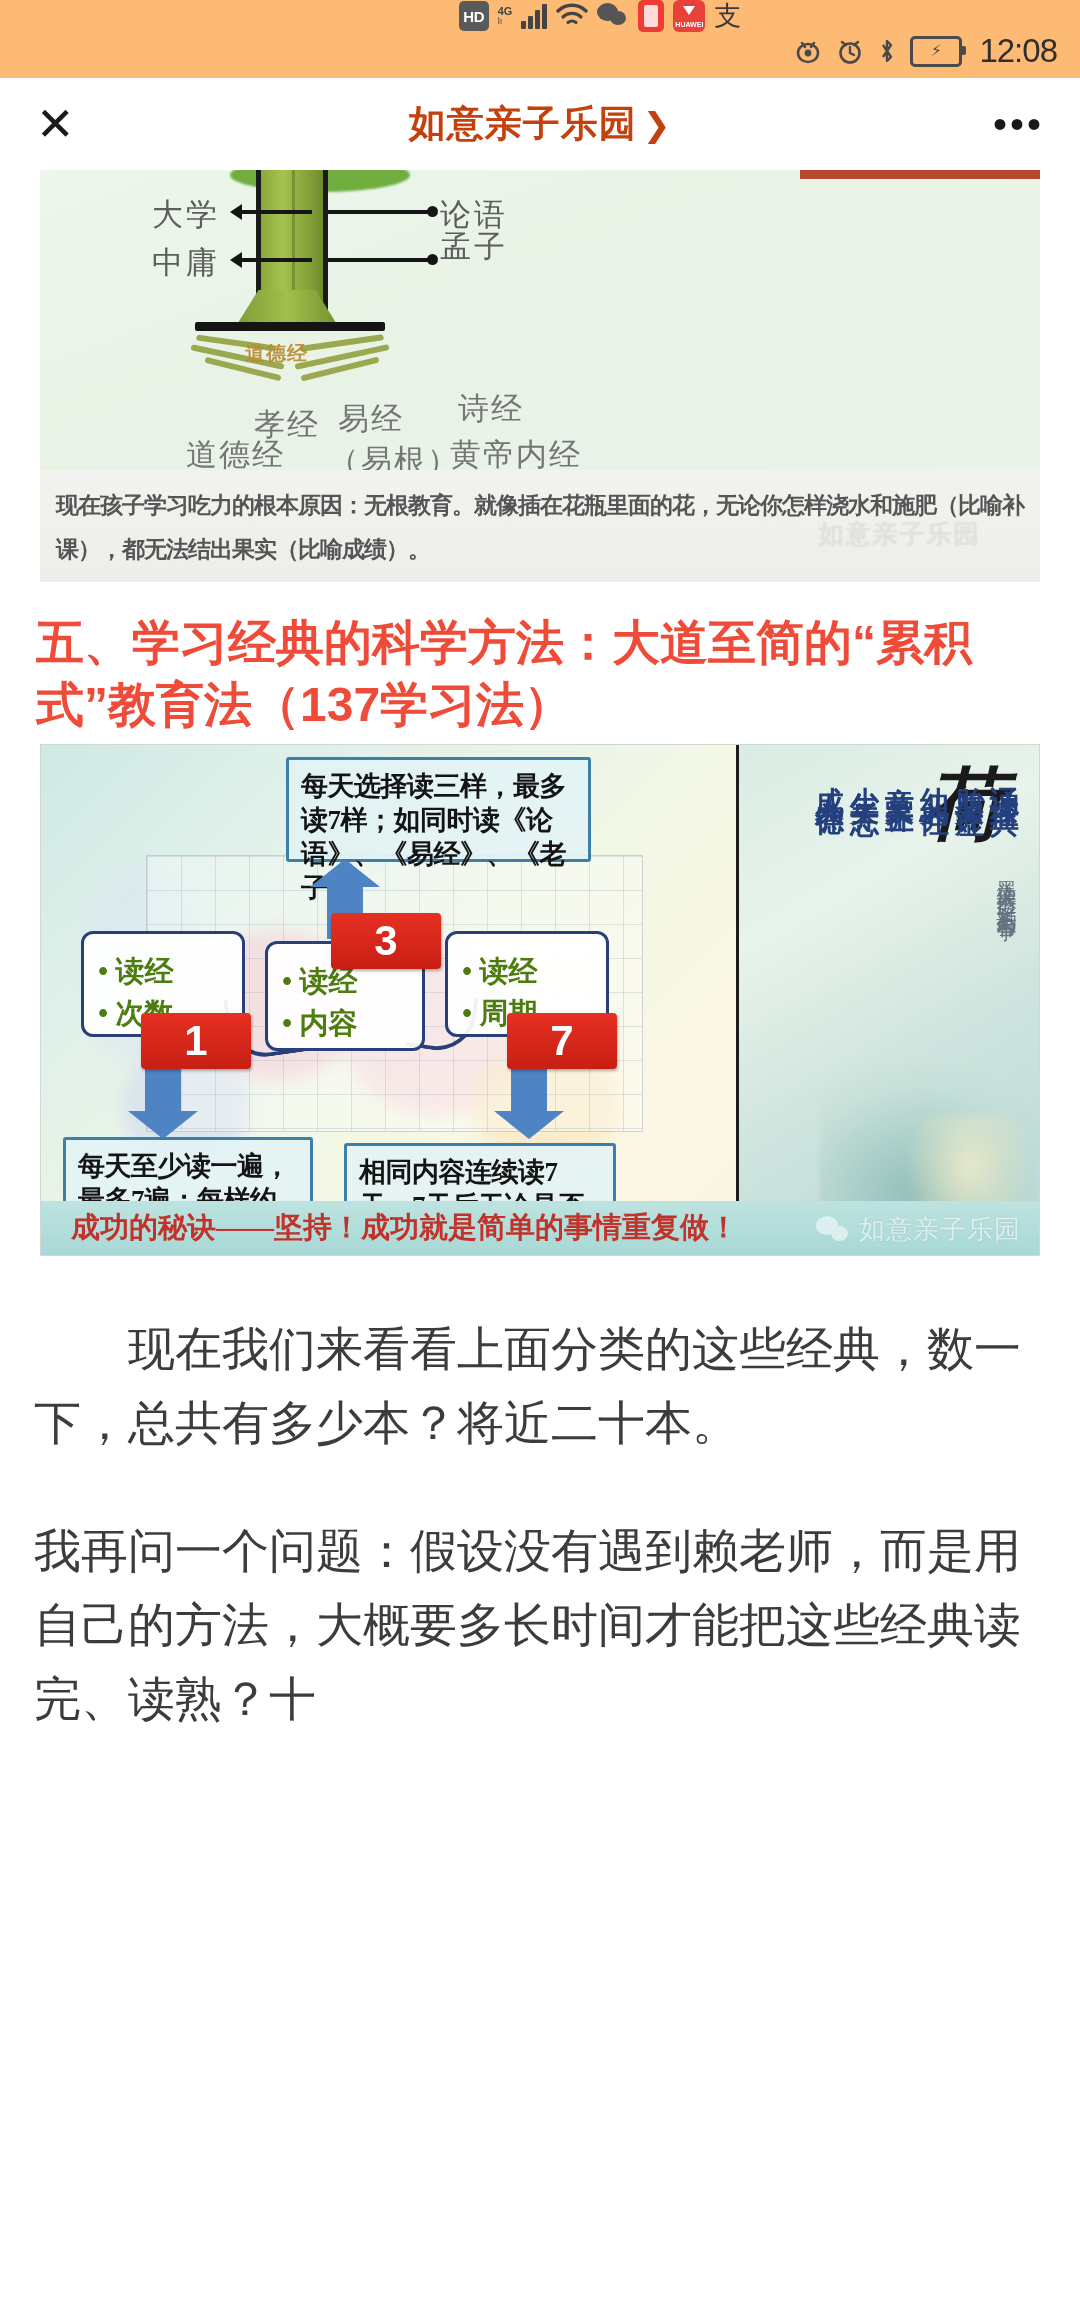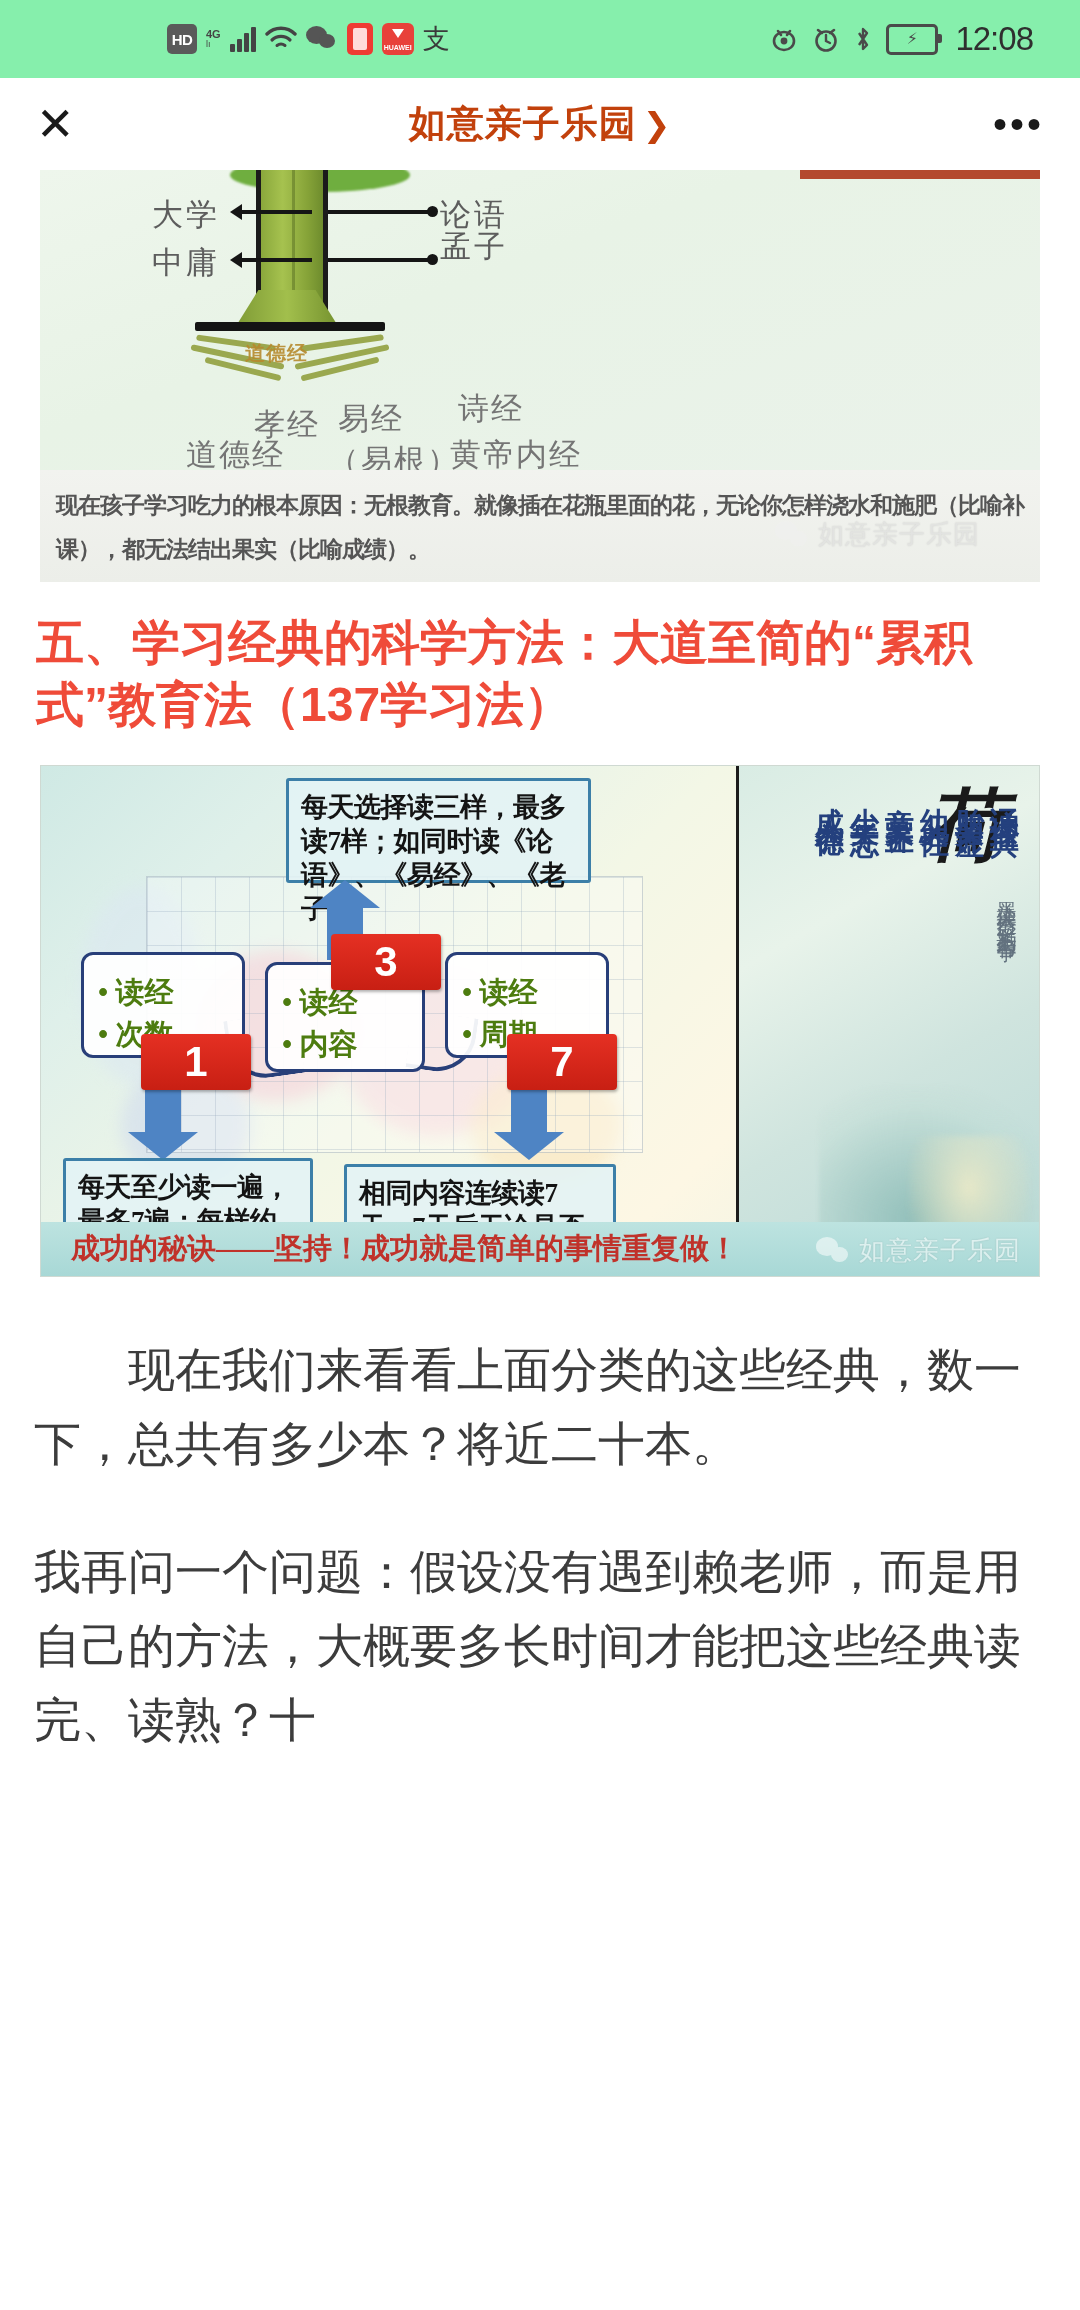--- a/index.html
+++ b/index.html
@@ -14,23 +14,24 @@
     font-family: "Liberation Sans", "DejaVu Sans", sans-serif;
     overflow: hidden;
     position: relative;
   }
 
   
   .statusbar {
     height: 78px;
     display: flex;
     align-items: center;
-    padding: 0 47px;
+    padding: 0 23px;
     box-sizing: border-box;
-    background: #86efac;
+    background: #fdba74;
+    flex-direction: column;
   }
   .sb-left {
     display: flex;
     align-items: center;
     gap: 9px;
     margin-left: 120px;
   }
   .sb-right {
     display: flex;
     align-items: center;
@@ -360,21 +361,21 @@
     font-size: 26px;
     letter-spacing: 1px;
     text-shadow: 0 0 2px rgba(0,0,0,.25);
   }
   .wm-cap { right: 60px; bottom: 30px; }
   .wm-cap span { color:#d9d9d9; }
   .wm-cap .wmlogo b, .wm-cap .wmlogo i { background:#f0f0f0; }
 
   
   .heading-red {
-    margin: 30px 36px 29px 36px;
+    margin: 30px 36px 8px 36px;
     font-size: 48px;
     line-height: 62px;
     font-weight: bold;
     color: #ef4b39;
     letter-spacing: 0px;
     font-family: "Liberation Sans","DejaVu Sans",sans-serif;
   }
 
   
   .fig137 {

